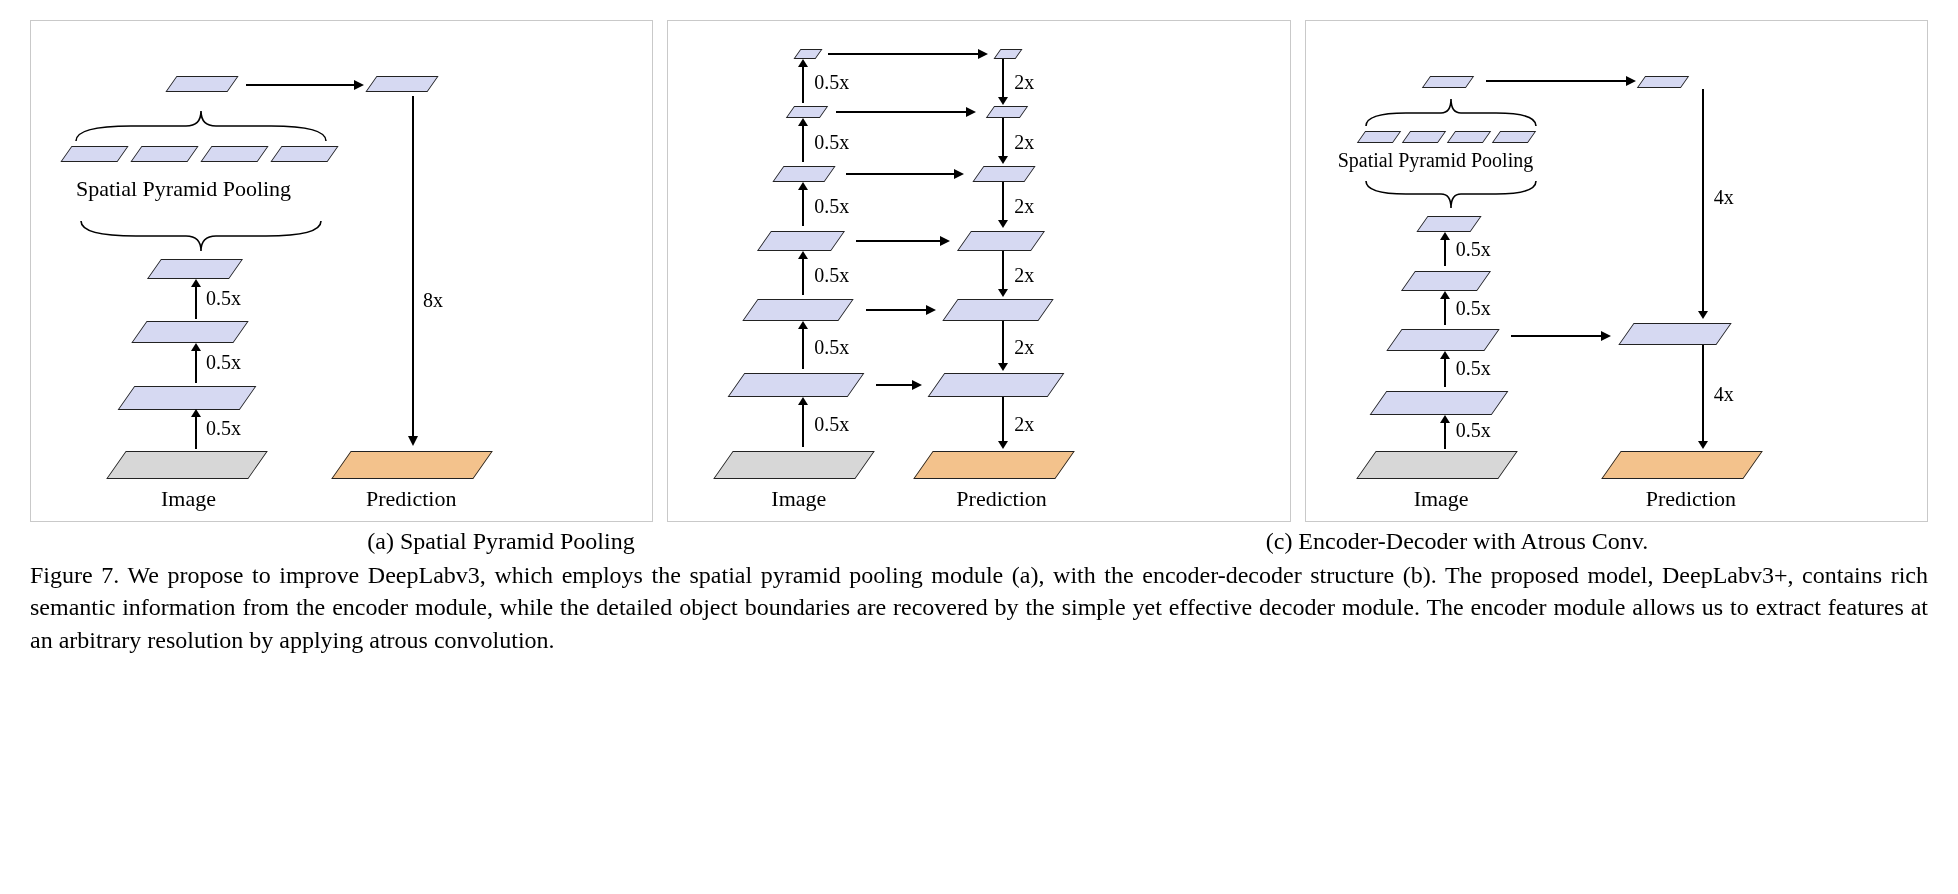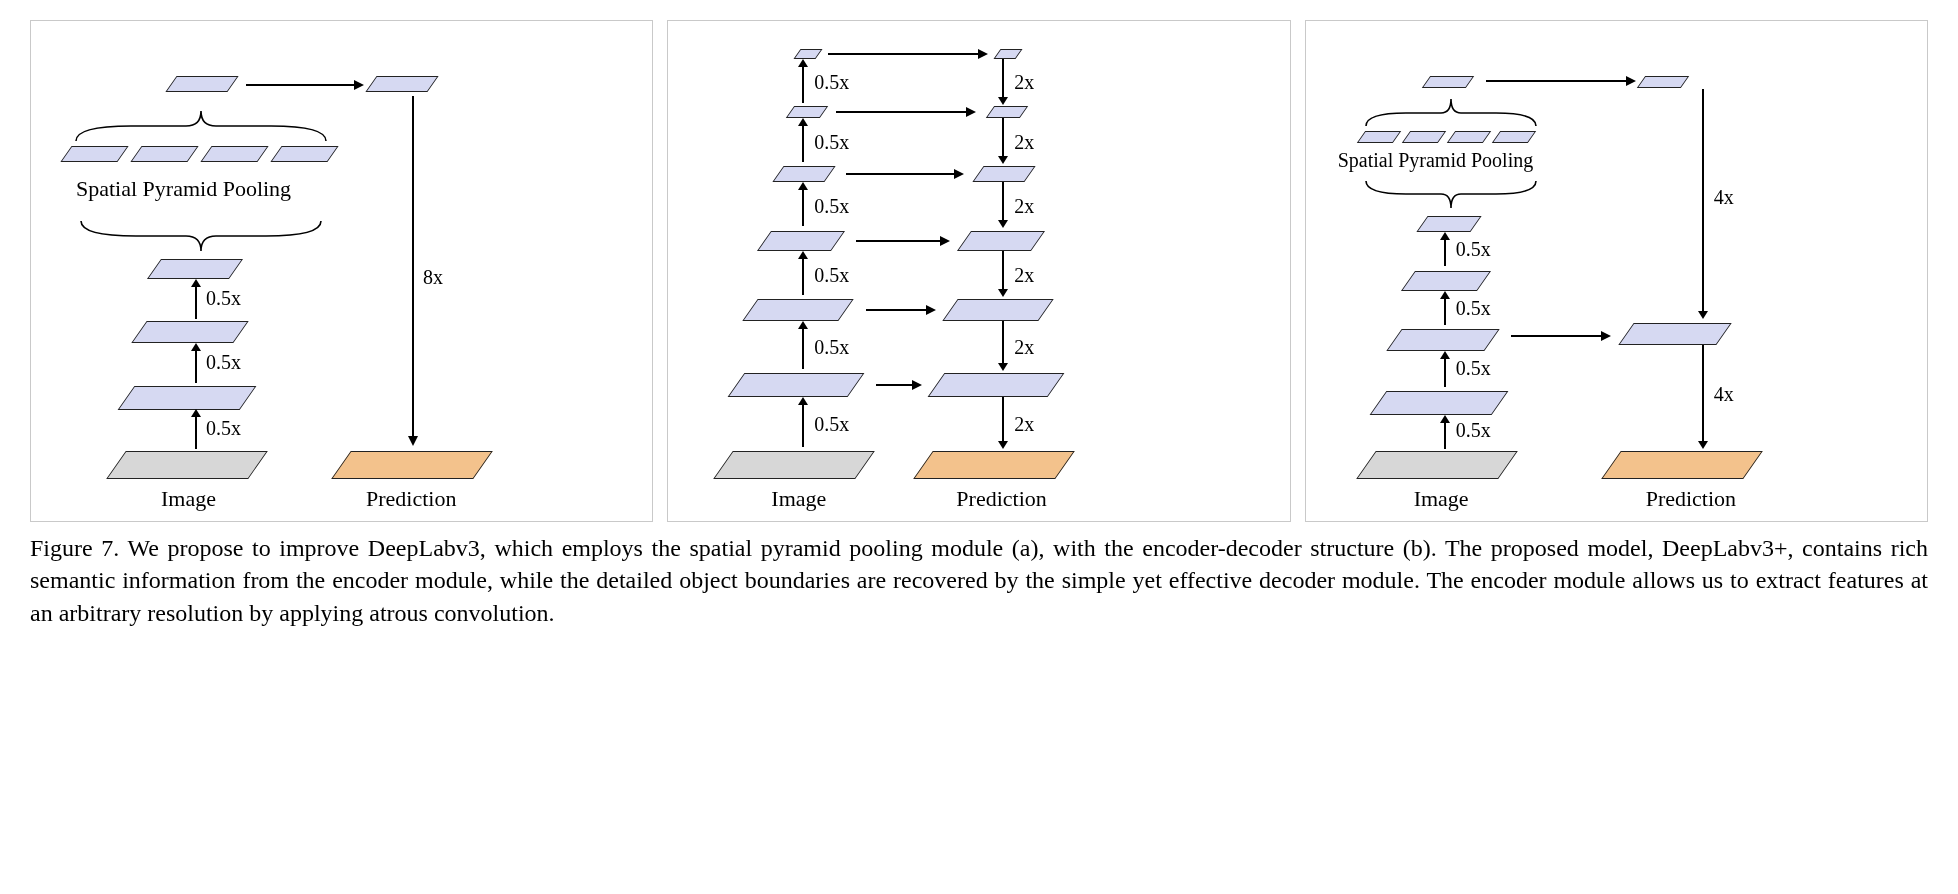--- a/index.html
+++ b/index.html
@@ -127,21 +127,21 @@
 
     <svg class="arrow-svg" style="left:215px; top:55px; width:120px; height:18px;">
         <line x1="0" y1="9" x2="112" y2="9" stroke="#000" stroke-width="2"></line>
         <polygon points="118,9 108,4 108,14" fill="#000"></polygon>
       </svg>
     <div class="slab sm" style="left:340px; top:55px; width:60px;"></div>
     <svg class="arrow-svg" style="left:375px; top:75px; width:14px; height:350px;">
         <line x1="7" y1="0" x2="7" y2="342" stroke="#000" stroke-width="2"></line>
         <polygon points="7,350 2,340 12,340" fill="#000"></polygon>
       </svg>
-    <div class="txt" style="left:392px; top:245px;">8x</div>
+    <div class="txt" style="left:392px; top:268px;">8x</div>
     <div class="slab orange" style="left:310px; top:430px; width:140px; height:26px;"></div>
     <div class="txt lg" style="left:335px; top:465px;">Prediction</div>
   </div>
 
   <div class="panel">
 
     <div class="slab gray" style="left:55px; top:430px; width:140px; height:26px;"></div>
     <div class="txt lg" style="left:103px; top:465px;">Image</div>
     <div class="slab" style="left:68px; top:352px; width:118px; height:22px;"></div>
     <div class="slab" style="left:82px; top:278px; width:94px; height:20px;"></div>
@@ -324,18 +324,20 @@
         <polygon points="7,104 2,96 12,96" fill="#000"></polygon>
       </svg>
     <div class="txt" style="left:408px; top:362px;">4x</div>
     <div class="slab orange" style="left:305px; top:430px; width:140px; height:26px;"></div>
     <div class="txt lg" style="left:340px; top:465px;">Prediction</div>
   </div>
 
 </div>
 
 <div class="subtitles">
+  <div class="subtitle">(a) Spatial Pyramid Pooling</div>
+  <div class="subtitle">(c) Encoder-Decoder with Atrous Conv.</div>
 </div>
 
 <p class="caption">
   <span>Figure 7.</span>
   <span>We propose to improve DeepLabv3, which employs the spatial pyramid pooling module (a), with the encoder-decoder structure (b). The proposed model, DeepLabv3+, contains rich semantic information from the encoder module, while the detailed object boundaries are recovered by the simple yet effective decoder module. The encoder module allows us to extract features at an arbitrary resolution by applying atrous convolution.</span>
 </p>
 
 </body></html>

